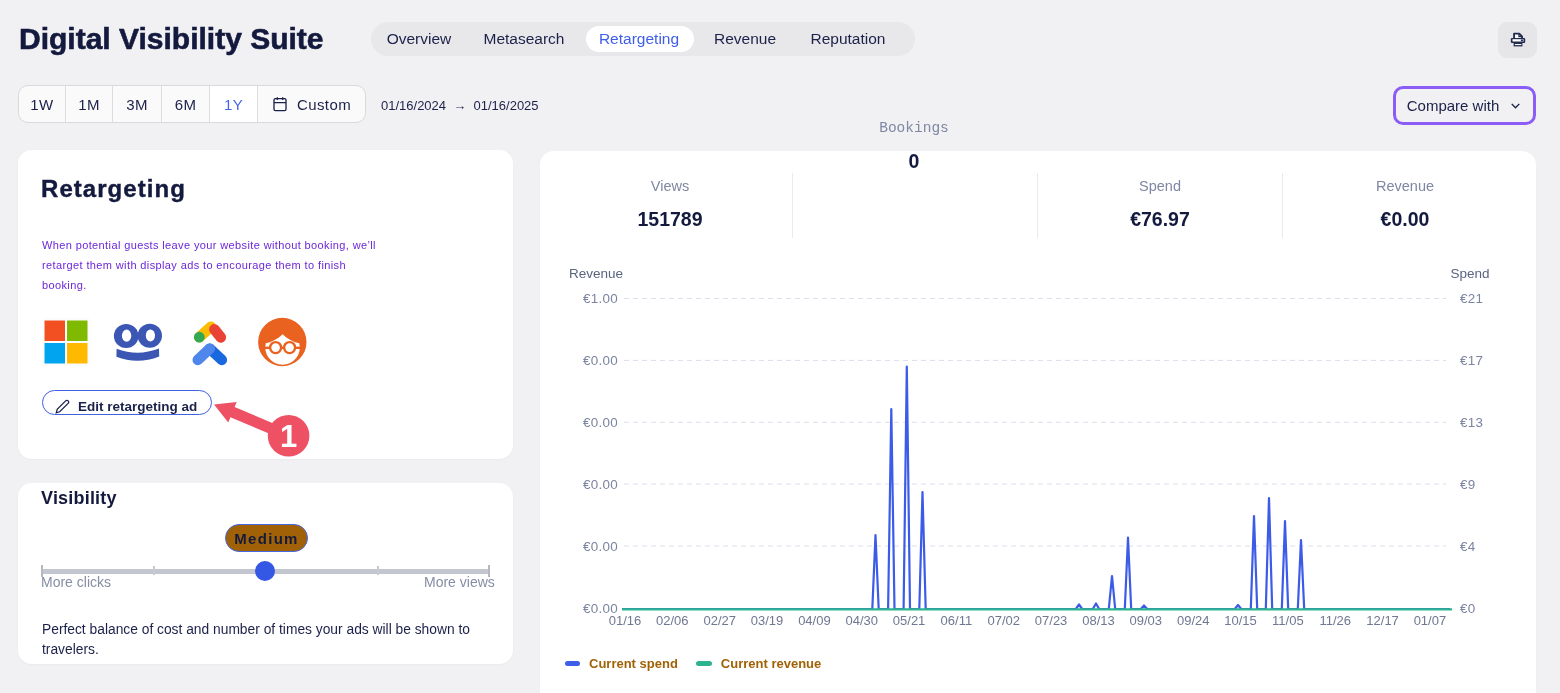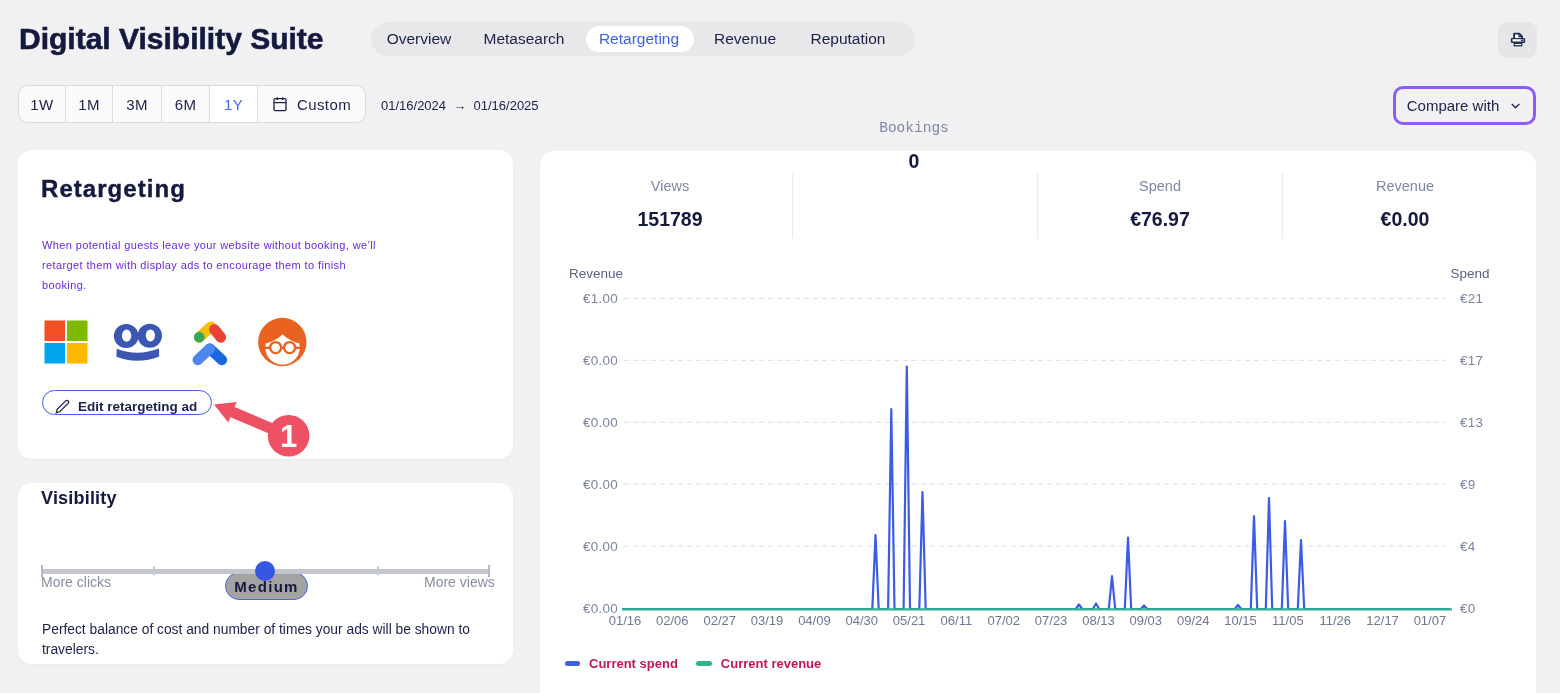--- a/index.html
+++ b/index.html
@@ -31,21 +31,21 @@
 
   
   #card1 { left:18px; top:150px; width:495px; height:309px; }
   #card1 h2 { position:absolute; left:23px; top:25px; font-size:24px; font-weight:bold; color:#141a3e; letter-spacing:1.05px; -webkit-text-stroke:0.4px #141a3e; }
   #card1 p { position:absolute; left:24px; top:85px; font-size:11px; letter-spacing:0.38px; line-height:20.2px; color:#6d28d9; white-space:nowrap; }
   .editbtn { position:absolute; left:42px; top:390px; height:25px; padding:0 14px 0 12px; display:flex; align-items:flex-end; gap:8px; background:#fff; border:1.5px solid #4161e3; border-radius:13px; font-size:13.5px; font-weight:bold; color:#1b2149; }
 
   
   #card2 { left:18px; top:483px; width:495px; height:181px; }
   #card2 h3 { position:absolute; left:23px; top:5px; font-size:18px; font-weight:bold; color:#141a3e; letter-spacing:0.2px; }
-  .medpill { position:absolute; left:207px; top:41px; width:83px; height:28px; background:#a3a3a3; border:1.5px solid #4668e2; border-radius:14px; display:flex; align-items:center; justify-content:center; font-size:15px; font-weight:bold; color:#141a3e; letter-spacing:1.3px;margin-top:48px; }
+  .medpill { position:absolute; left:207px; top:41px; width:83px; height:28px; background:#a16207; border:1.5px solid #4668e2; border-radius:14px; display:flex; align-items:center; justify-content:center; font-size:15px; font-weight:bold; color:#141a3e; letter-spacing:1.3px; }
   .slider-track { position:absolute; left:23px; top:86px; width:448px; height:4.5px; background:#c3c6ce; border-radius:2px; }
   .tick { position:absolute; width:2px; }
   .thumb { position:absolute; left:237px; top:78px; width:20px; height:20px; border-radius:50%; background:#3457e4; }
   .sliderlabel { position:absolute; top:91px; font-size:14px; color:#868ea4; }
   #card2 p { position:absolute; left:24px; top:137px; font-size:13.8px; letter-spacing:0px; line-height:20.4px; color:#1b2149; white-space:nowrap; }
 
   
   #card3 { left:540px; top:151px; width:996px; height:560px; }
   .stat { position:absolute; top:0; width:200px; text-align:center; }
   .stat .lbl { font-size:14.5px; color:#7e87a3; }
@@ -241,18 +241,18 @@
     <text x="1240.5" y="624.5">10/15</text>
     <text x="1287.9" y="624.5">11/05</text>
     <text x="1335.2" y="624.5">11/26</text>
     <text x="1382.6" y="624.5">12/17</text>
     <text x="1429.9" y="624.5">01/07</text>
   </g>
   <polyline fill="none" stroke="#3c5ce8" stroke-width="2.2" stroke-linejoin="round" points="622,609 872.3,609 875.5,535 878.7,609 888.1,609 891.3,409 894.5,609 903.6,609 906.8,366.5 910,609 919.3,609 922.5,492 925.7,609 1075.8,609 1079,604.5 1082.2,609 1092.8,609 1096,603.5 1099.2,609 1108.8,609 1112,576 1115.2,609 1124.8,609 1128,537.5 1131.2,609 1140.8,609 1144,605.5 1147.2,609 1234.8,609 1238,605 1241.2,609 1250.8,609 1254,516 1257.2,609 1265.8,609 1269,498 1272.2,609 1281.8,609 1285,521 1288.2,609 1297.8,609 1301,540 1304.2,609 1450,609"></polyline>
   <line x1="622" y1="609.3" x2="1452" y2="609.3" stroke="#2db48f" stroke-width="2.2"></line>
 </svg>
 
-<div class="abs" style="left:565px; top:656px; display:flex; align-items:center; font-size:13px; font-weight:bold; color:#be185d;">
+<div class="abs" style="left:565px; top:656px; display:flex; align-items:center; font-size:13px; font-weight:bold; color:#a16207;">
   <div style="width:15px; height:5px; border-radius:2.5px; background:#3f5ee8; margin-right:9px;"></div>
   <div>Current spend</div>
   <div style="width:16px; height:5px; border-radius:2.5px; background:#2db48f; margin-left:18px; margin-right:9px;"></div>
   <div>Current revenue</div>
 </div>
 
 </body></html>

